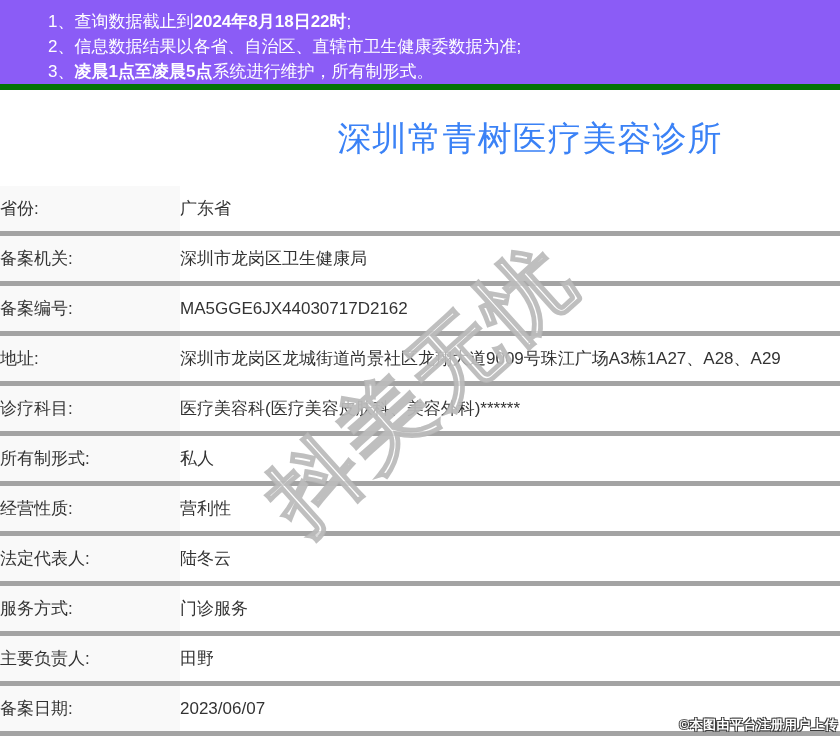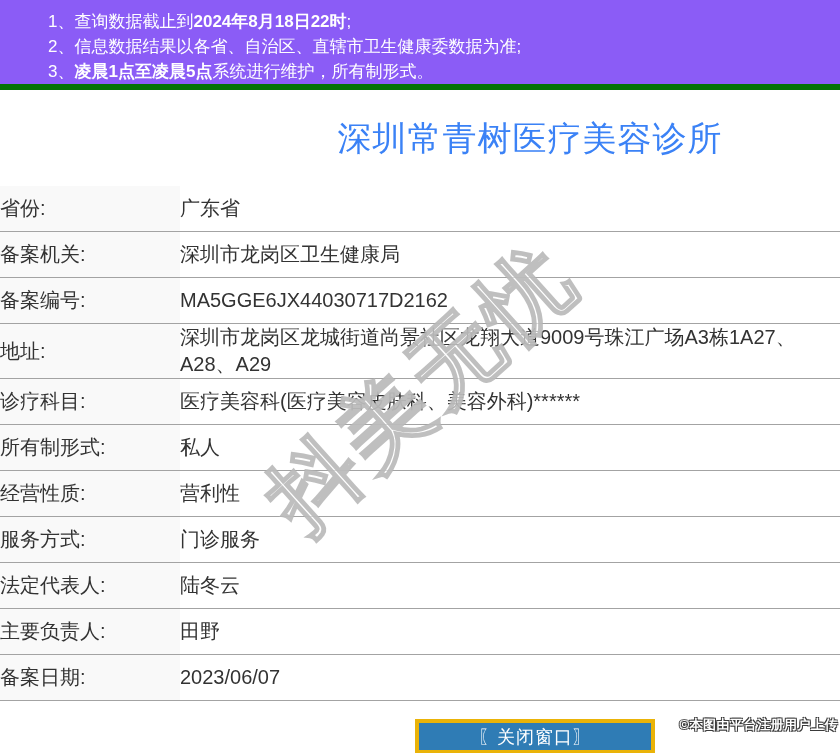--- a/index.html
+++ b/index.html
@@ -29,22 +29,22 @@
   .title-wrap { height:96px; box-sizing:border-box; padding:27px 0 0 220px; text-align:center; }
   .page-title {
     margin:0; font-size:34px; font-weight:400; color:#3b82f6;
     letter-spacing:1px; line-height:1.25;
   }
 
   
   table.info { width:840px; border-collapse:collapse; table-layout:fixed; }
   table.info td {
     height:45px;
-    border-bottom:1px solid #a3a3a3;
-    font-size:20px; color:#333;
+    border-bottom:5px solid #a3a3a3;
+    font-size:17px; color:#333;
     vertical-align:middle;
     padding:0;
   }
   td.label { width:180px; background:#f9f9f9; padding-left:8px; }
   td.value { padding-left:15px;margin-left:40px; }
 
   
   .btn-wrap { padding:18px 0 0 415px; }
   .close-btn {
     width:240px; height:35px;
@@ -121,26 +121,26 @@
       </tr>
     <tr>
         <td class="label">所有制形式:</td>
         <td class="value">私人</td>
       </tr>
     <tr>
         <td class="label">经营性质:</td>
         <td class="value">营利性</td>
       </tr>
     <tr>
+        <td class="label">法定代表人:</td>
+        <td class="value">陆冬云</td>
+      </tr>
+    <tr>
         <td class="label">服务方式:</td>
         <td class="value">门诊服务</td>
-      </tr>
-    <tr>
-        <td class="label">法定代表人:</td>
-        <td class="value">陆冬云</td>
       </tr>
     <tr>
         <td class="label">主要负责人:</td>
         <td class="value">田野</td>
       </tr>
     <tr>
         <td class="label">备案日期:</td>
         <td class="value">2023/06/07</td>
       </tr>
   </tbody>

